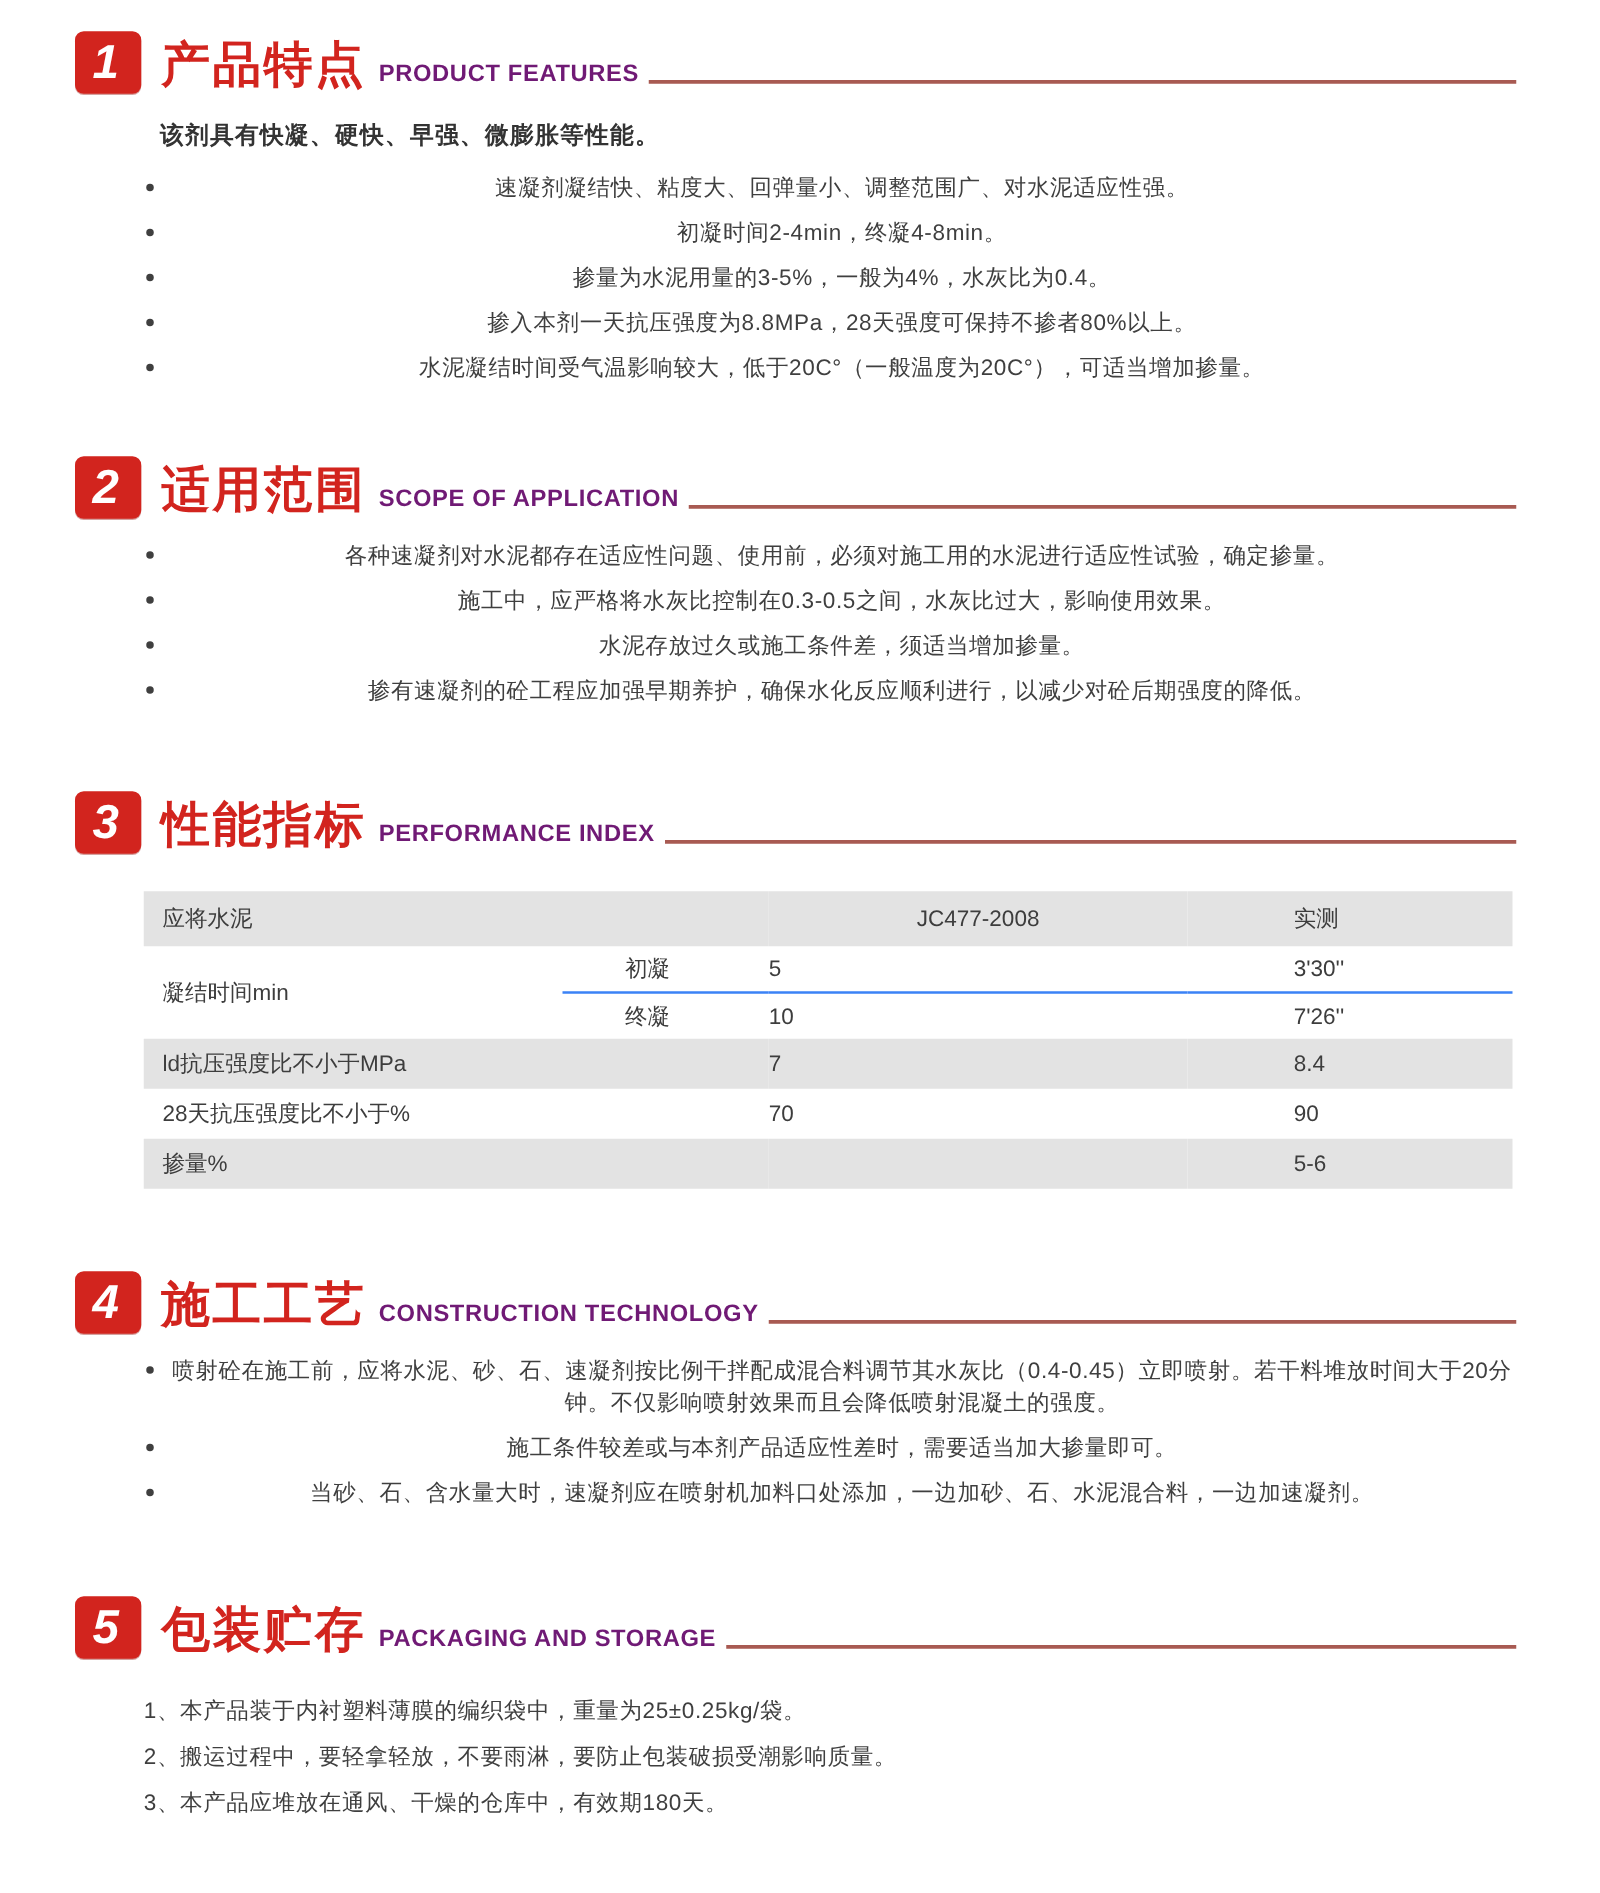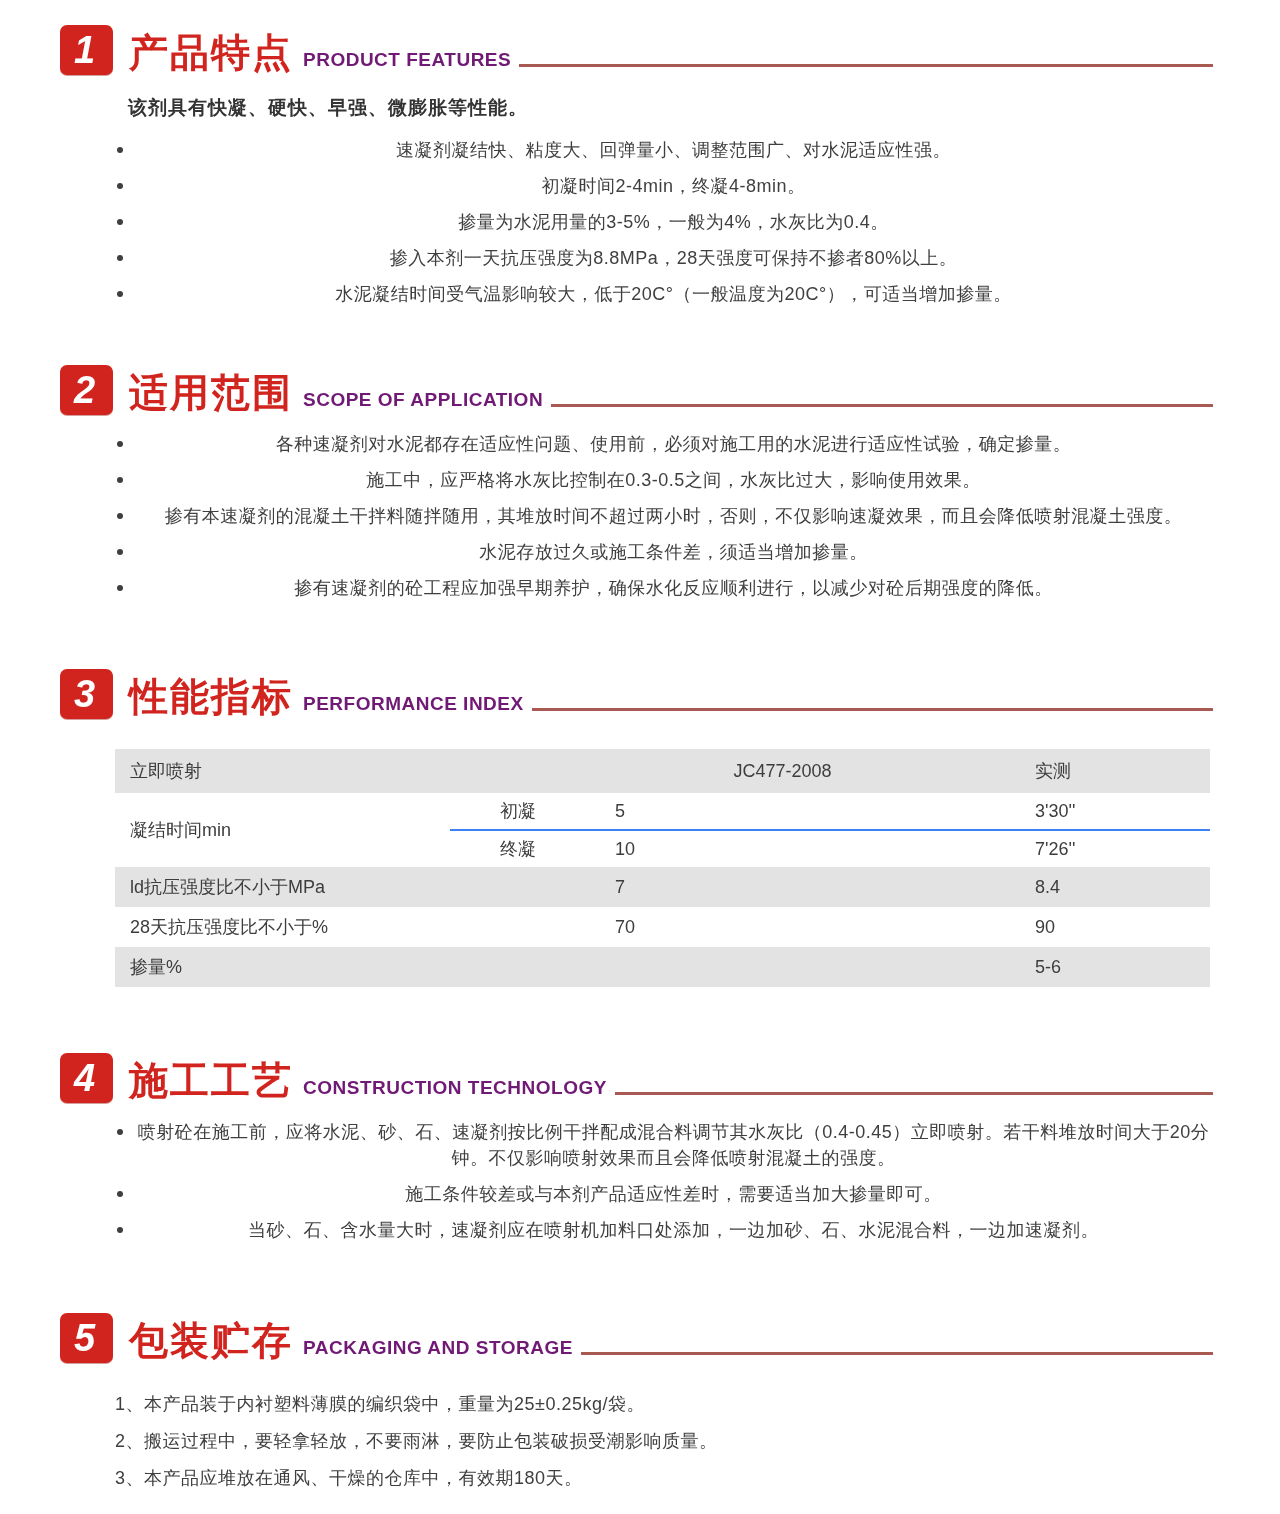--- a/index.html
+++ b/index.html
@@ -108,40 +108,39 @@
       <div class="badge">
         <span class="badge-num">2</span>
       </div>
       <span class="title-zh">适用范围</span>
       <span class="title-en">SCOPE OF APPLICATION</span>
       <span class="header-line"></span>
     </div>
     <ul class="bullets">
       <li>各种速凝剂对水泥都存在适应性问题、使用前，必须对施工用的水泥进行适应性试验，确定掺量。</li>
       <li>施工中，应严格将水灰比控制在0.3-0.5之间，水灰比过大，影响使用效果。</li>
-      <li>掺有本速凝剂的混凝土干拌料随拌随用，其堆放时间不超过两小时，否则，不仅影响速凝效果，而且会降低喷射混凝土强度。</li>
       <li>水泥存放过久或施工条件差，须适当增加掺量。</li>
       <li>掺有速凝剂的砼工程应加强早期养护，确保水化反应顺利进行，以减少对砼后期强度的降低。</li>
     </ul>
   </section>
 
   <section class="s3">
     <div class="sec-header">
       <div class="badge">
         <span class="badge-num">3</span>
       </div>
       <span class="title-zh">性能指标</span>
       <span class="title-en">PERFORMANCE INDEX</span>
       <span class="header-line"></span>
     </div>
 
     <table class="perf">
       <tbody>
         <tr class="head gray">
-          <td class="c-label" colspan="2">立即喷射</td>
+          <td class="c-label" colspan="2">应将水泥</td>
           <td class="c-std">JC477-2008</td>
           <td class="c-meas">实测</td>
         </tr>
         <tr class="sub-row">
           <td class="c-label" rowspan="2">凝结时间min</td>
           <td class="c-sub">初凝</td>
           <td class="c-std">5</td>
           <td class="c-meas">3'30''</td>
         </tr>
         <tr class="sub-row sub-row2">

